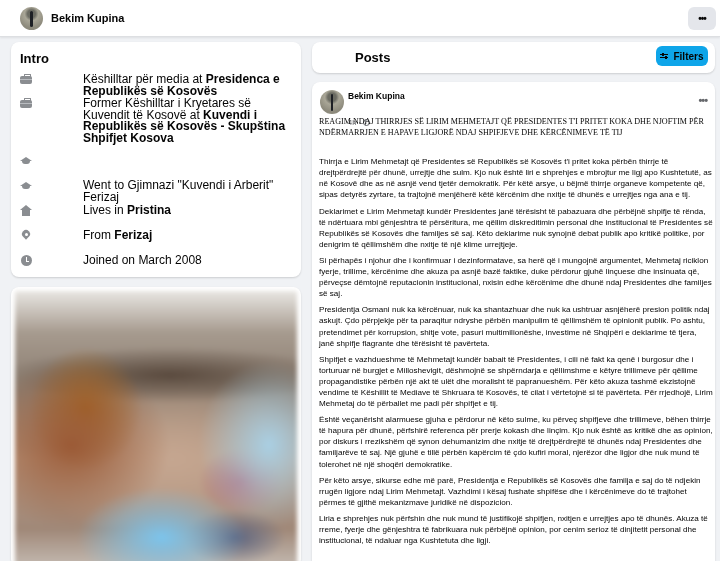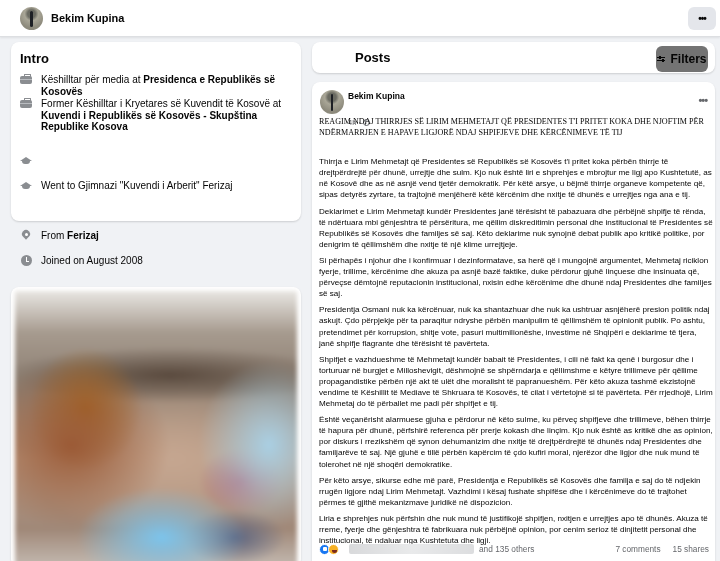--- a/index.html
+++ b/index.html
@@ -32,25 +32,25 @@
     position: absolute; left: 688px; top: 7px; width: 28px; height: 23px;
     background: #e4e6eb; border-radius: 6px;
     display: flex; align-items: center; justify-content: center;
     font-size: 10px; font-weight: bold; color: #050505; letter-spacing: -1px;
   }
 
   .card {
     position: absolute; background: #ffffff; border-radius: 8px;
     box-shadow: 0 1px 2px rgba(0,0,0,0.15);
   }
-  .intro { left: 11px; top: 42px; width: 290px; height: 179px; }
+  .intro { left: 11px; top: 42px; width: 290px; height: 235px; }
   .intro h2 { position: absolute; left: 9px; top: 9px; font-size: 13px; font-weight: bold; }
   .intro-item {
     position: absolute; left: 9px; width: 275px; display: flex; align-items: flex-start;
-    font-size: 10px; line-height: 11.5px; color: #050505;
+    font-size: 12px; line-height: 11.5px; color: #050505; gap: 42px;
   }
   .intro-item .ico {
     width: 12px; height: 11px; margin-right: 9px; flex: none; position: relative; margin-top: 0px;
   }
   .intro-item b { font-weight: bold; }
 
   .ico-briefcase { background: #8a8d91; border-radius: 2px; height: 8px !important; margin-top: 2px !important; }
   .ico-briefcase::before { content:""; position:absolute; left:3.5px; top:-2px; width:5px; height:2px; border:1px solid #8a8d91; border-bottom:none; border-radius:1px 1px 0 0; }
   .ico-briefcase::after { content:""; position:absolute; left:0; top:3px; width:12px; height:1px; background:#b9bcc0; }
   .ico-cap::before { content:""; position:absolute; left:0; top:2px; width:0; height:0; border-left:6px solid transparent; border-right:6px solid transparent; border-bottom:4px solid #8a8d91; }
@@ -74,24 +74,24 @@
       radial-gradient(ellipse 20% 22% at 25% 42%, #a3651f 0%, rgba(163,101,31,0) 100%),
       radial-gradient(ellipse 60% 10% at 55% 30%, #5a4a3e 0%, rgba(90,74,62,0) 100%),
       radial-gradient(ellipse 50% 30% at 55% 60%, #c5a690 0%, rgba(197,166,144,0) 100%),
       linear-gradient(180deg, #e8e6e2 0%, #a69a8e 15%, #8b7d70 35%, #b89a84 60%, #a08878 85%, #c8c0b8 100%);
     filter: blur(2px);
   }
 
   .posts-head { left: 312px; top: 42px; width: 403px; height: 31px; }
   .posts-head h2 { position: absolute; left: 9px; top: 8px; font-size: 13px; font-weight: bold; margin-left: 34px; }
   .filters-btn {
-    position: absolute; right: 7px; top: 4px; width: 52px; height: 26px;
-    background: #737373; border-radius: 6px;
+    position: absolute; right: 7px; top: 4px; width: 52px; height: 20px;
+    background: #0ea5e9; border-radius: 6px;
     display: flex; align-items: center; justify-content: center;
-    font-size: 12px; font-weight: bold; color: #050505;
+    font-size: 10px; font-weight: bold; color: #050505;
   }
   .filters-icon { width: 8px; height: 7px; position: relative; margin-right: 5px; }
   .filters-icon::before { content:""; position:absolute; left:0; top:1px; width:8px; height:1.5px; background:#050505; box-shadow: 0 3px 0 #050505; }
   .filters-icon::after { content:""; position:absolute; left:2px; top:0; width:2px; height:3px; background:#050505; box-shadow: 3px 3px 0 #050505; }
 
   .post { left: 312px; top: 82px; width: 403px; height: 490px; }
   .post .p-avatar {
     position: absolute; left: 8px; top: 8px; width: 24px; height: 24px; border-radius: 50%;
     background: radial-gradient(circle at 50% 30%, #6b6b62 0 20%, #a9a697 35%, #8d8a7c 70%);
     overflow: hidden;
@@ -139,36 +139,40 @@
 
 <div class="card intro">
   <h2>Intro</h2>
 
   <div class="intro-item" style="top:32px">
     <span class="ico ico-briefcase"></span>
     <span><span>Këshilltar për media at </span><b>Presidenca e Republikës së Kosovës</b></span>
   </div>
   <div class="intro-item" style="top:56px">
     <span class="ico ico-briefcase"></span>
-    <span><span>Former Këshilltar i Kryetares së Kuvendit të Kosovë at </span><b>Kuvendi i Republikës së Kosovës - Skupština Republike Kosova</b></span>
+    <span><span>Former Këshilltar i Kryetares së Kuvendit të Kosovë at </span><b>Kuvendi i Republikës së Kosovës - Skupština Shpifjet Kosova</b></span>
   </div>
   <div class="intro-item" style="top:113px">
     <span class="ico ico-cap"></span>
   </div>
   <div class="intro-item" style="top:138px">
     <span class="ico ico-cap"></span>
     <span>Went to Gjimnazi "Kuvendi i Arberit" Ferizaj</span>
   </div>
+  <div class="intro-item" style="top:163px">
+    <span class="ico ico-home"></span>
+    <span><span>Lives in </span><b>Pristina</b></span>
+  </div>
   <div class="intro-item" style="top:188px">
     <span class="ico ico-pin"></span>
     <span><span>From </span><b>Ferizaj</b></span>
   </div>
   <div class="intro-item" style="top:213px">
     <span class="ico ico-clock"></span>
-    <span>Joined on August 2008</span>
+    <span>Joined on March 2008</span>
   </div>
 </div>
 
 <div class="card photo-card">
   <div class="photo"></div>
 </div>
 
 <div class="card posts-head">
   <h2>Posts</h2>
   <div class="filters-btn">
@@ -195,22 +199,13 @@
     <p>Thirrja e Lirim Mehmetajt që Presidentes së Republikës së Kosovës t'i pritet koka përbën thirrje të drejtpërdrejtë për dhunë, urrejtje dhe sulm. Kjo nuk është liri e shprehjes e mbrojtur me ligj apo Kushtetutë, as në Kosovë dhe as në asnjë vend tjetër demokratik. Për këtë arsye, u bëjmë thirrje organeve kompetente që, sipas detyrës zyrtare, ta trajtojnë menjëherë këtë kërcënim dhe nxitje të dhunës e urrejtjes nga ana e tij.</p>
     <p>Deklarimet e Lirim Mehmetajt kundër Presidentes janë tërësisht të pabazuara dhe përbëjnë shpifje të rënda, të ndërtuara mbi gënjeshtra të përsëritura, me qëllim diskreditimin personal dhe institucional të Presidentes së Republikës së Kosovës dhe familjes së saj. Këto deklarime nuk synojnë debat publik apo kritikë politike, por denigrim të qëllimshëm dhe nxitje të një klime urrejtjeje.</p>
     <p>Si përhapës i njohur dhe i konfirmuar i dezinformatave, sa herë që i mungojnë argumentet, Mehmetaj riciklon fyerje, trillime, kërcënime dhe akuza pa asnjë bazë faktike, duke përdorur gjuhë linçuese dhe insinuata që, përveçse dëmtojnë reputacionin institucional, nxisin edhe kërcënime dhe dhunë ndaj Presidentes dhe familjes së saj.</p>
     <p>Presidentja Osmani nuk ka kërcënuar, nuk ka shantazhuar dhe nuk ka ushtruar asnjëherë presion politik ndaj askujt. Çdo përpjekje për ta paraqitur ndryshe përbën manipulim të qëllimshëm të opinionit publik. Po ashtu, pretendimet për korrupsion, shitje vote, pasuri multimilionëshe, investime në Shqipëri e deklarime të tjera, janë shpifje flagrante dhe tërësisht të pavërteta.</p>
     <p>Shpifjet e vazhdueshme të Mehmetajt kundër babait të Presidentes, i cili në fakt ka qenë i burgosur dhe i torturuar në burgjet e Milloshevigit, dëshmojnë se shpërndarja e qëllimshme e këtyre trillimeve për qëllime propagandistike përbën një akt të ulët dhe moralisht të papranueshëm. Për këto akuza tashmë ekzistojnë vendime të Këshillit të Mediave të Shkruara të Kosovës, të cilat i vërtetojnë si të pavërteta. Për rrjedhojë, Lirim Mehmetaj do të përballet me padi për shpifjet e tij.</p>
     <p>Është veçanërisht alarmuese gjuha e përdorur në këto sulme, ku përveç shpifjeve dhe trillimeve, bëhen thirrje të hapura për dhunë, përfshirë referenca për prerje kokash dhe linçim. Kjo nuk është as kritikë dhe as opinion, por diskurs i rrezikshëm që synon dehumanizim dhe nxitje të drejtpërdrejtë të dhunës ndaj Presidentes dhe familjarëve të saj. Një gjuhë e tillë përbën kapërcim të çdo kufiri moral, njerëzor dhe ligjor dhe nuk mund të tolerohet në një shoqëri demokratike.</p>
     <p>Për këto arsye, sikurse edhe më parë, Presidentja e Republikës së Kosovës dhe familja e saj do të ndjekin rrugën ligjore ndaj Lirim Mehmetajt. Vazhdimi i kësaj fushate shpifëse dhe i kërcënimeve do të trajtohet përmes të gjithë mekanizmave juridikë në dispozicion.</p>
     <p>Liria e shprehjes nuk përfshin dhe nuk mund të justifikojë shpifjen, nxitjen e urrejtjes apo të dhunës. Akuza të rreme, fyerje dhe gënjeshtra të fabrikuara nuk përbëjnë opinion, por cenim serioz të dinjitetit personal dhe institucional, të ndaluar nga Kushtetuta dhe ligji.</p>
   </div>
 
-  <div class="p-footer">
-    <span class="react like"></span>
-    <span class="react haha"></span>
-    <span class="blurred-names"></span>
-    <span>and 135 others</span>
-    <span class="spacer"></span>
-    <span class="comments">7 comments</span>
-    <span>15 shares</span>
-  </div>
 </div>
 
 </body></html>

